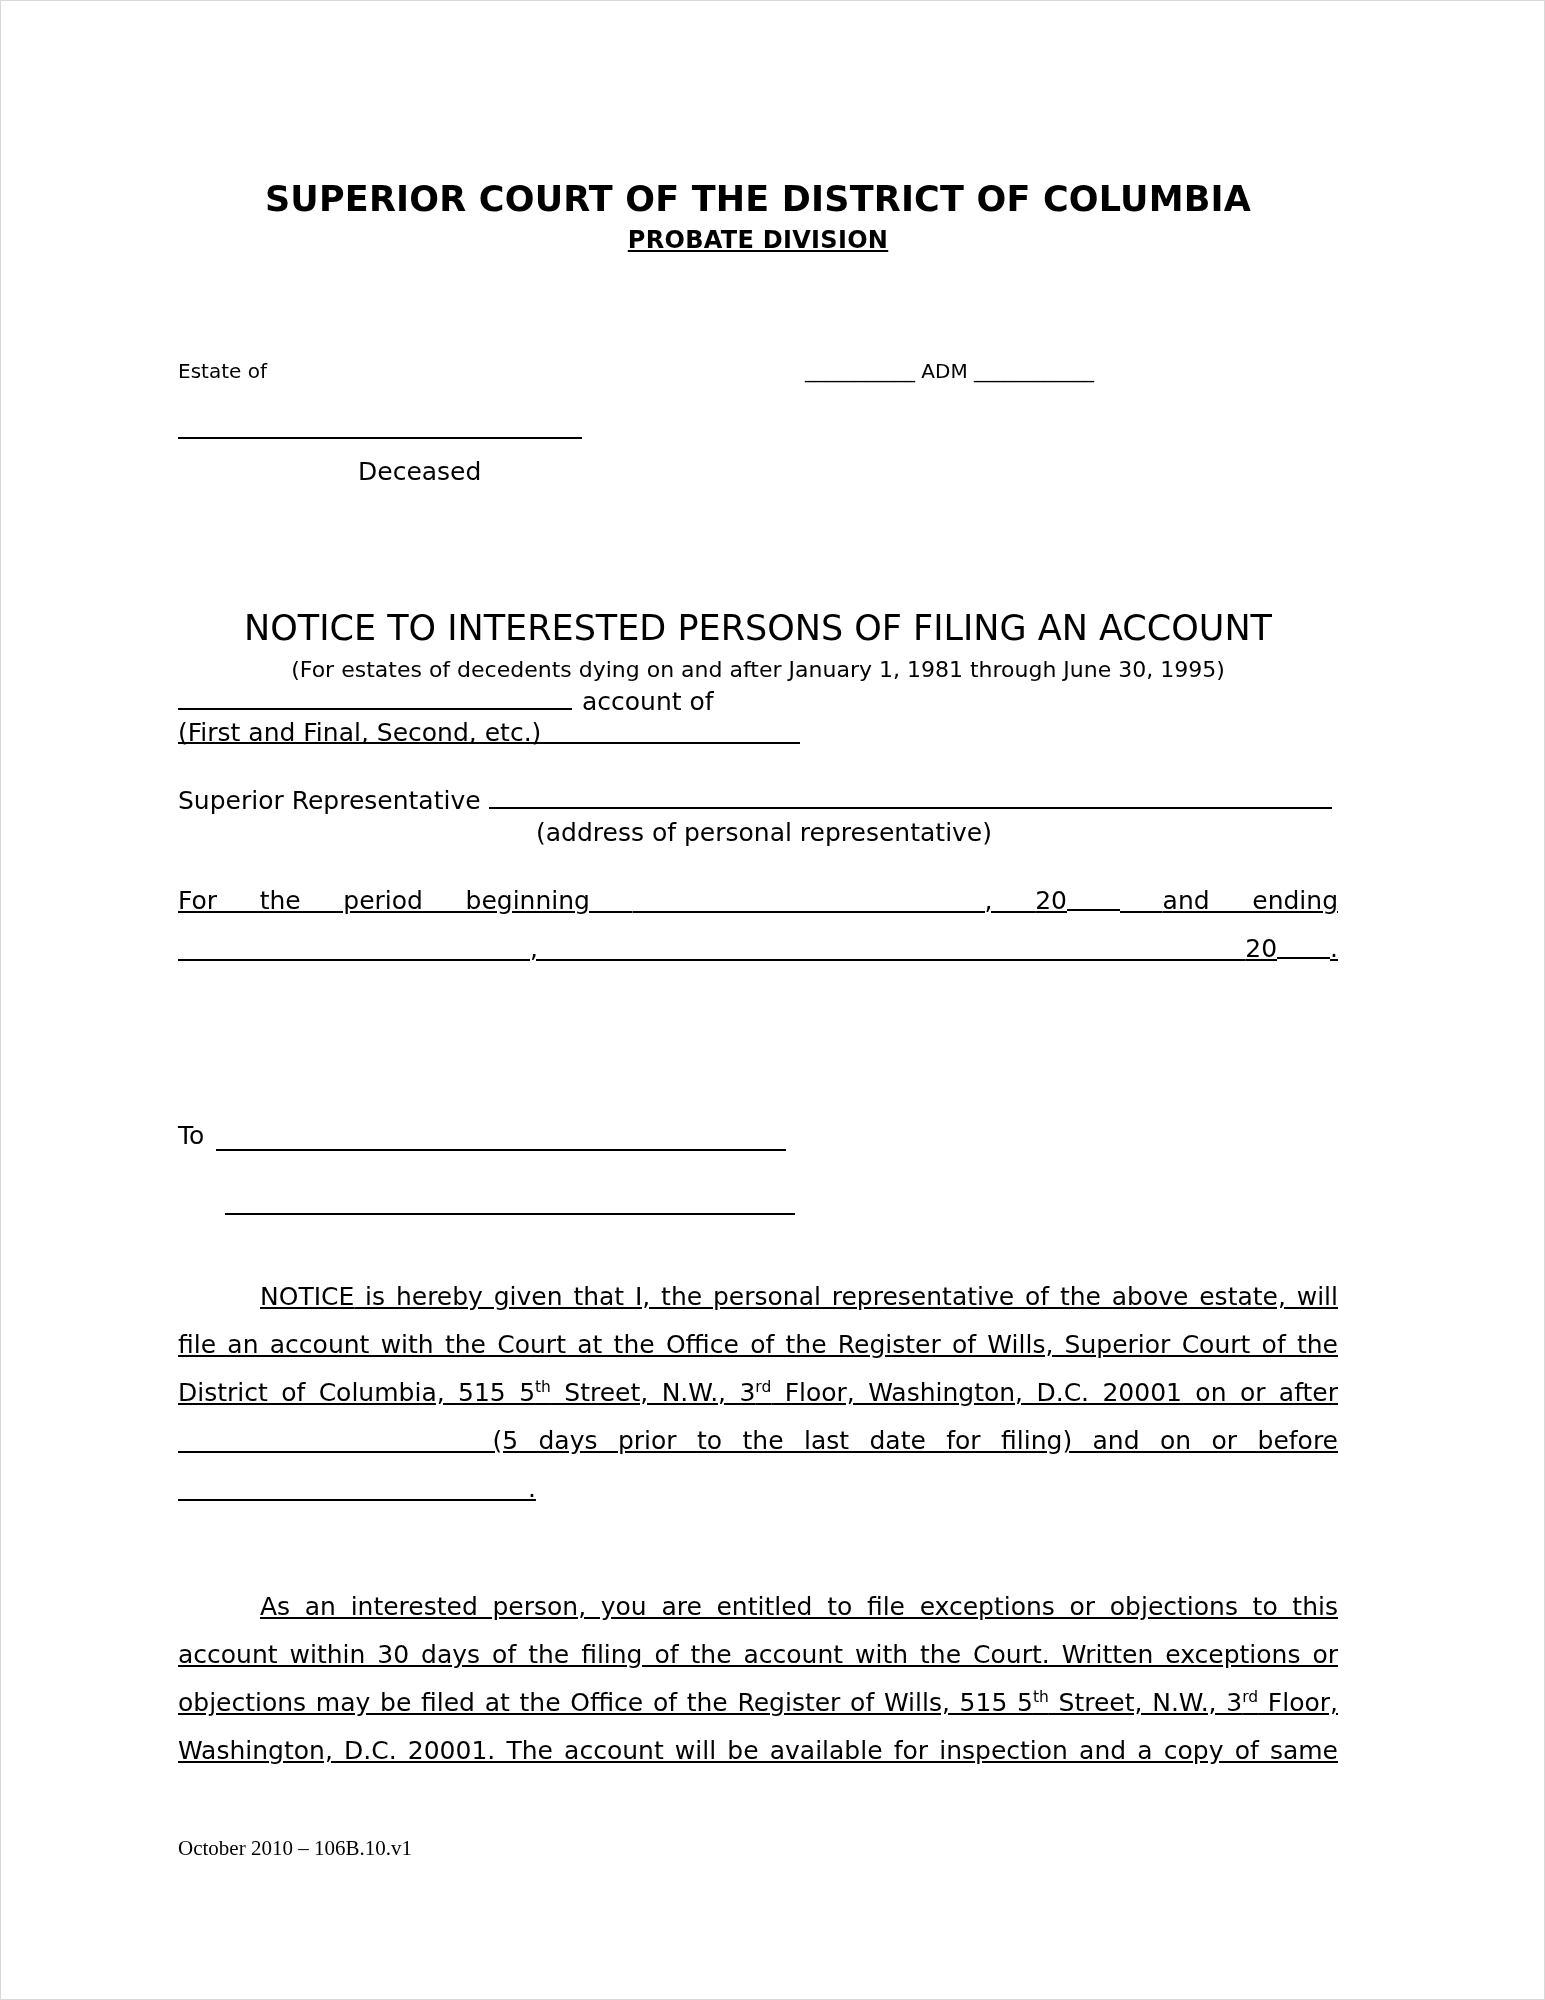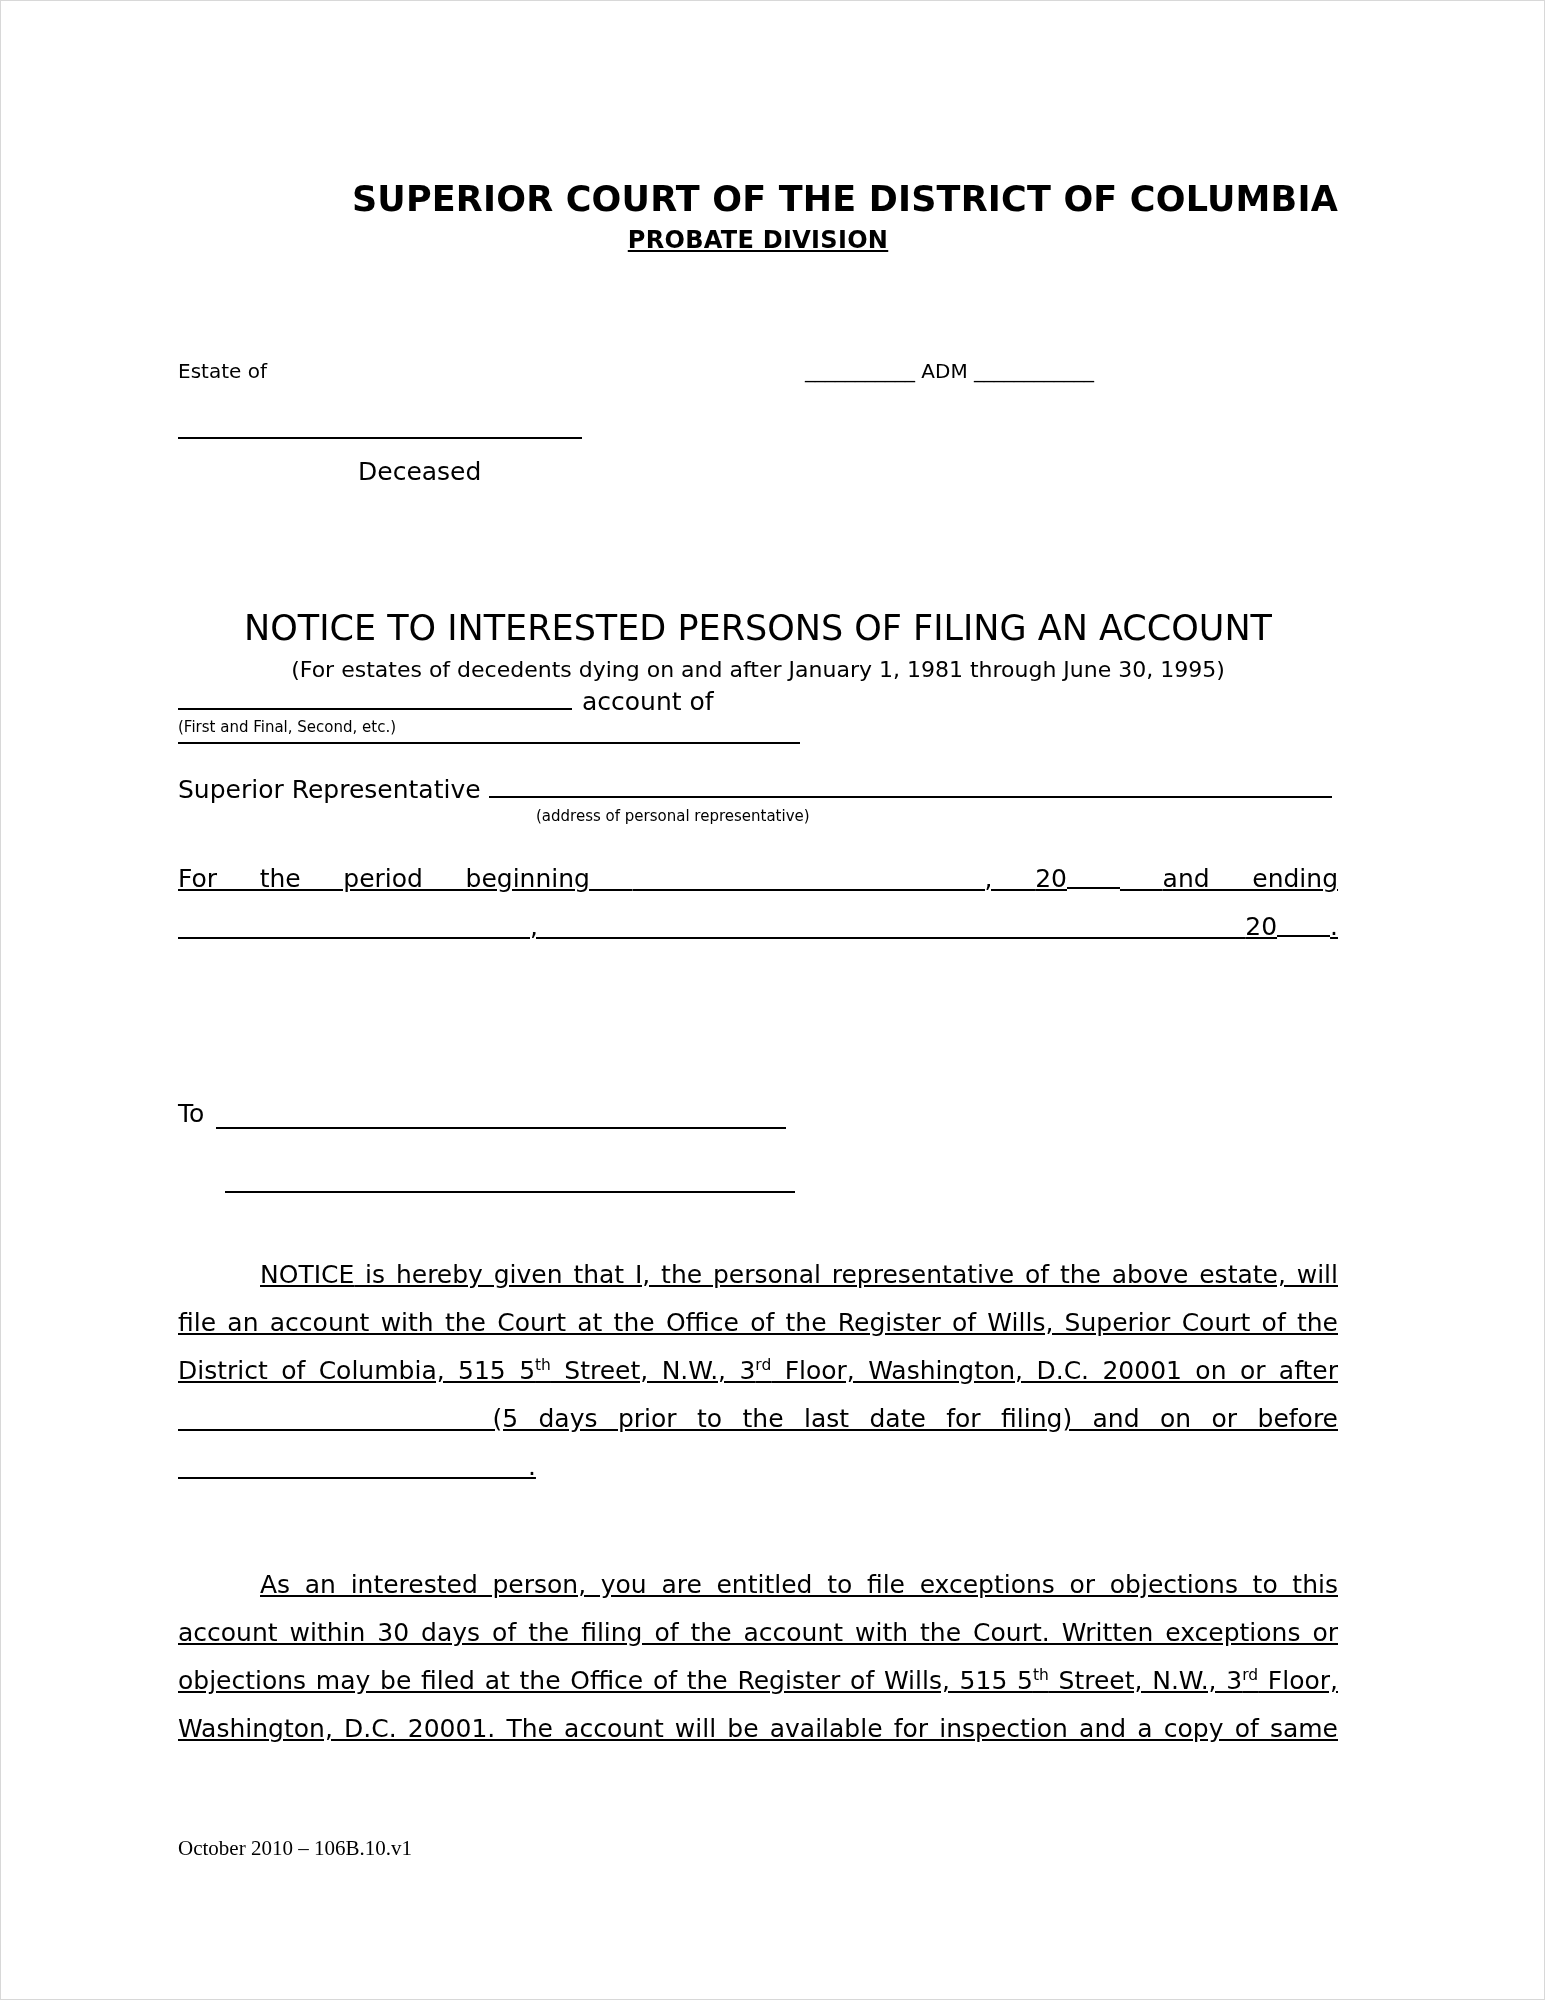--- a/index.html
+++ b/index.html
@@ -30,21 +30,21 @@
   
   .content {
     position: absolute;
     left: 178px;
     top: 0;
     width: 1160px;
   }
 
   
   .court-title {
-    text-align: right;
+    text-align: center;
     font-weight: bold;
     font-size: 35px;
     letter-spacing: 0.2px;
     margin-top: 180px;
     line-height: 1.1;
     white-space: nowrap;
   }
   .division-title {
     text-align: center;
     font-weight: bold;
@@ -122,21 +122,21 @@
   .acct-of {
     padding: 0 14px 0 10px;
   }
   .acct-blank2 {
     display: inline-block;
     width: 622px;
     border-bottom: 2px solid #000;
     height: 26px;
   }
   .hint {
-    font-size: 15px;
+    font-size: 25px;
     display: block;
   }
   .hint-row-1 {
     margin-top: 2px;
   }
   .pr-row {
     position: relative;
     margin-top: 34px;
     font-size: 25px;
     height: 34px;

